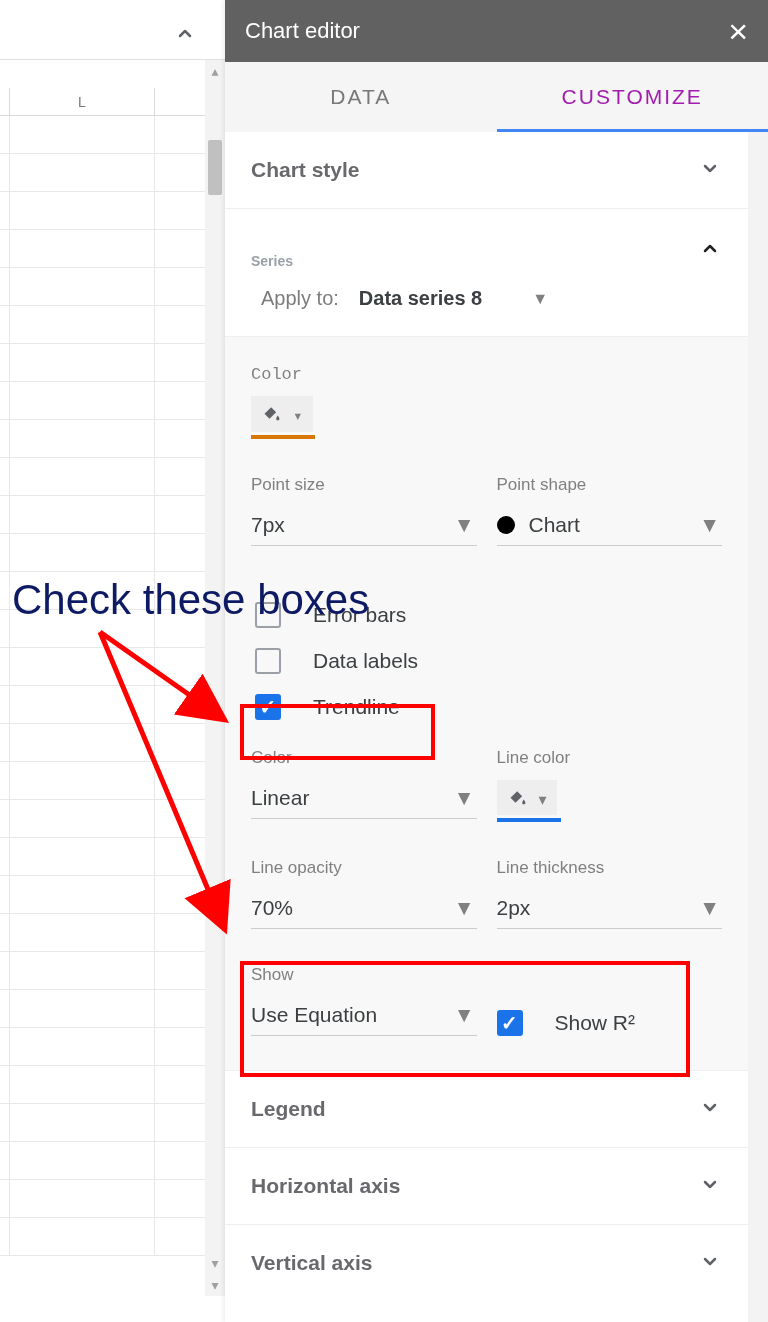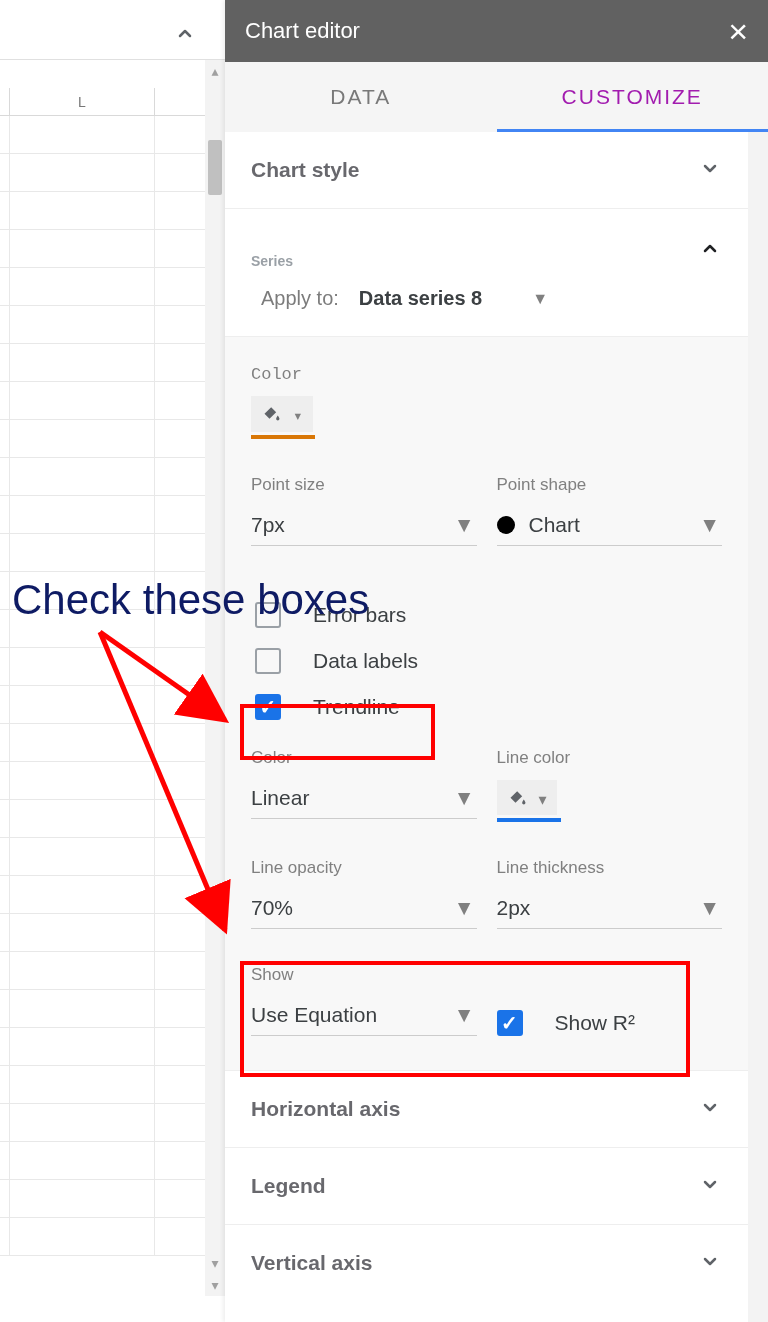--- a/index.html
+++ b/index.html
@@ -623,30 +623,30 @@
               <span class="checkbox checked"></span>
               <span>Show R²</span>
             </div>
           </div>
         </div>
 
       </div>
     </div>
 
     <div class="section-collapsed">
-      <span class="label">Horizontal axis</span>
+      <span class="label">Legend</span>
       <span class="chev-down">
         <svg width="24" height="24" viewBox="0 0 24 24">
             <path d="M7 10l5 5 5-5" stroke="#5f6368" stroke-width="2.5" fill="none" stroke-linecap="round" stroke-linejoin="round"></path>
           </svg>
       </span>
     </div>
 
     <div class="section-collapsed">
-      <span class="label">Legend</span>
+      <span class="label">Horizontal axis</span>
       <span class="chev-down">
         <svg width="24" height="24" viewBox="0 0 24 24">
             <path d="M7 10l5 5 5-5" stroke="#5f6368" stroke-width="2.5" fill="none" stroke-linecap="round" stroke-linejoin="round"></path>
           </svg>
       </span>
     </div>
 
     <div class="section-collapsed" style="border-bottom:none;">
       <span class="label">Vertical axis</span>
       <span class="chev-down">

